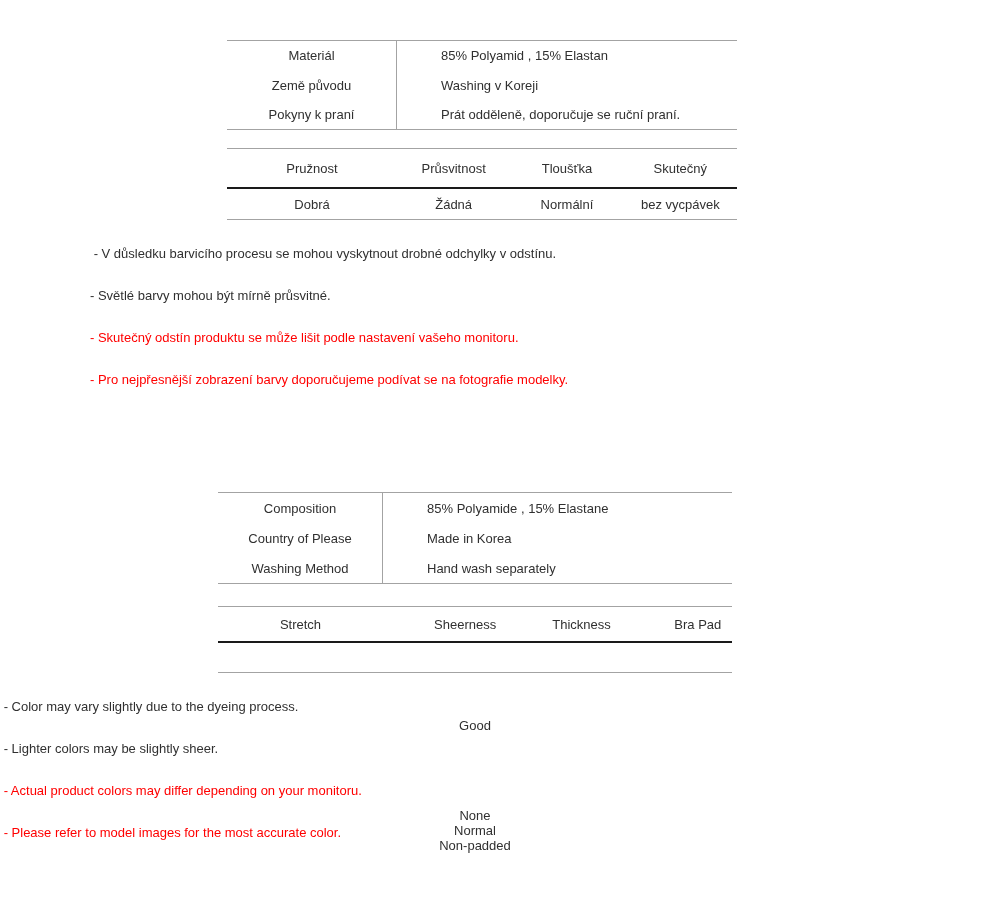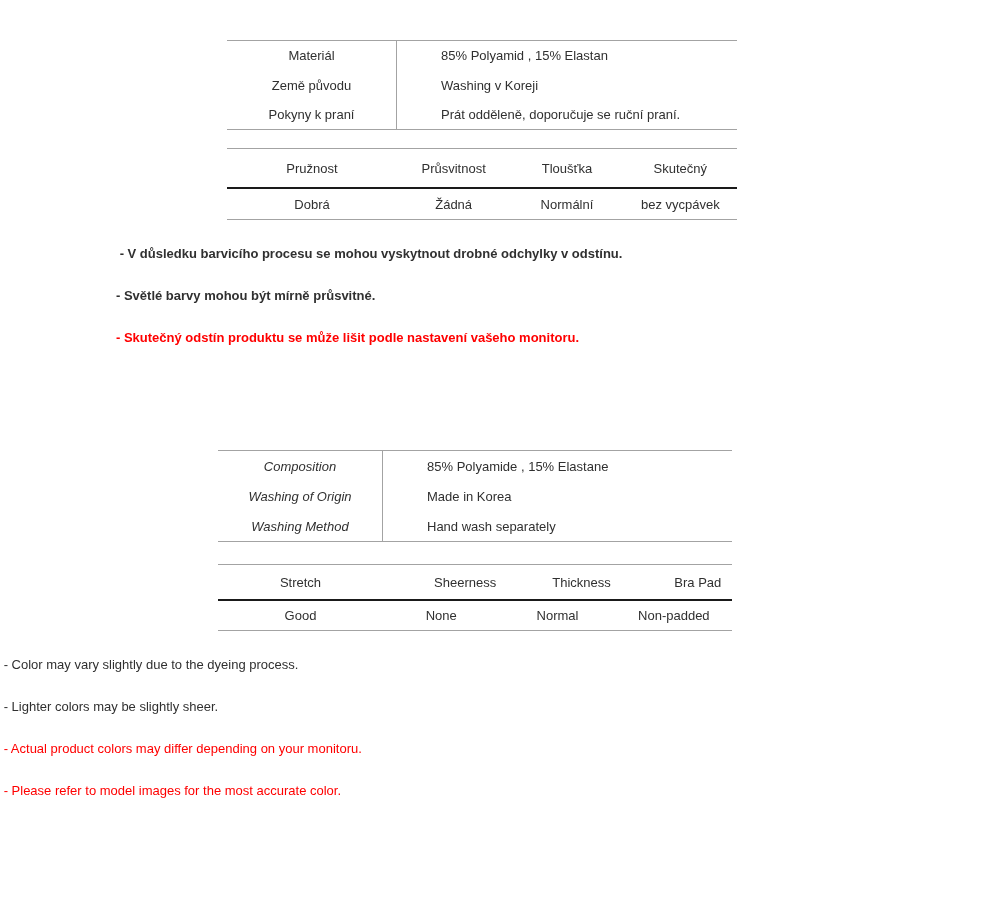--- a/index.html
+++ b/index.html
@@ -32,43 +32,43 @@
 
   
   .sec-cs .kv-table{margin:40px 0 0 227px;width:510px;}
   .sec-cs .kv-row{height:29.4px;}
   .sec-cs .kv-label{width:170px;min-width:170px;}
 
   
   .sec-en{padding-top:78px;}
   .sec-en .kv-table{margin:0 0 0 218px;width:514px;}
   .sec-en .kv-row{height:30px;}
-  .sec-en .kv-label{width:165px;min-width:165px;font-style:italic;}
+  .sec-en .kv-label{width:165px;min-width:165px;}
 
   
   .spec-table{border-top:1px solid var(--line-light);border-bottom:1px solid var(--line-light);}
   .spec-row{display:flex;}
   .spec-row div{display:flex;align-items:center;justify-content:center;text-align:right;}
   .spec-row div:first-child{flex:0 0 auto;}
   .spec-row div{flex:1;}
   .spec-header{border-bottom:2px solid var(--line-dark);}
 
   .sec-cs .spec-table{margin:18px 0 0 227px;width:510px;}
   .sec-cs .spec-header{height:40px;}
   .sec-cs .spec-values{height:30px;}
   .sec-cs .spec-row div:first-child{flex:0 0 170px;}
 
   .sec-en .spec-table{margin:22px 0 0 218px;width:514px;}
   .sec-en .spec-header{height:36px;gap:48px;}
-  .sec-en .spec-values{height:29px;}
+  .sec-en .spec-values{height:29px;flex-direction:column;}
   .sec-en .spec-row div:first-child{flex:0 0 165px;}
 
   
   .notes{margin-top:26px;}
-  .sec-cs .notes{margin-left:116px;font-weight:bold;}
+  .sec-cs .notes{margin-left:90px;}
   .sec-en .notes{}
   .note{
     white-space:pre-wrap;
     line-height:16px;
     margin-bottom:26px;
   }
   .note.red{color:var(--red);}
 </style>
 </head>
 <body>
@@ -104,33 +104,34 @@
         <div>Žádná</div>
         <div>Normální</div>
         <div>bez vycpávek</div>
       </div>
     </div>
 
     <div class="notes">
       <p class="note"> - V důsledku barvicího procesu se mohou vyskytnout drobné odchylky v odstínu.</p>
       <p class="note">- Světlé barvy mohou být mírně průsvitné.</p>
       <p class="note red">- Skutečný odstín produktu se může lišit podle nastavení vašeho monitoru.</p>
+      <p class="note red">- Pro nejpřesnější zobrazení barvy doporučujeme podívat se na fotografie modelky.</p>
     </div>
 
   </section>
 
   <section class="sec-en">
 
     <div class="kv-table">
       <div class="kv-row">
         <div class="kv-label">Composition</div>
         <div class="kv-value">85% Polyamide , 15% Elastane</div>
       </div>
       <div class="kv-row">
-        <div class="kv-label">Washing of Origin</div>
+        <div class="kv-label">Country of Please</div>
         <div class="kv-value">Made in Korea</div>
       </div>
       <div class="kv-row">
         <div class="kv-label">Washing Method</div>
         <div class="kv-value">Hand wash separately</div>
       </div>
     </div>
 
     <div class="spec-table">
       <div class="spec-row spec-header">

